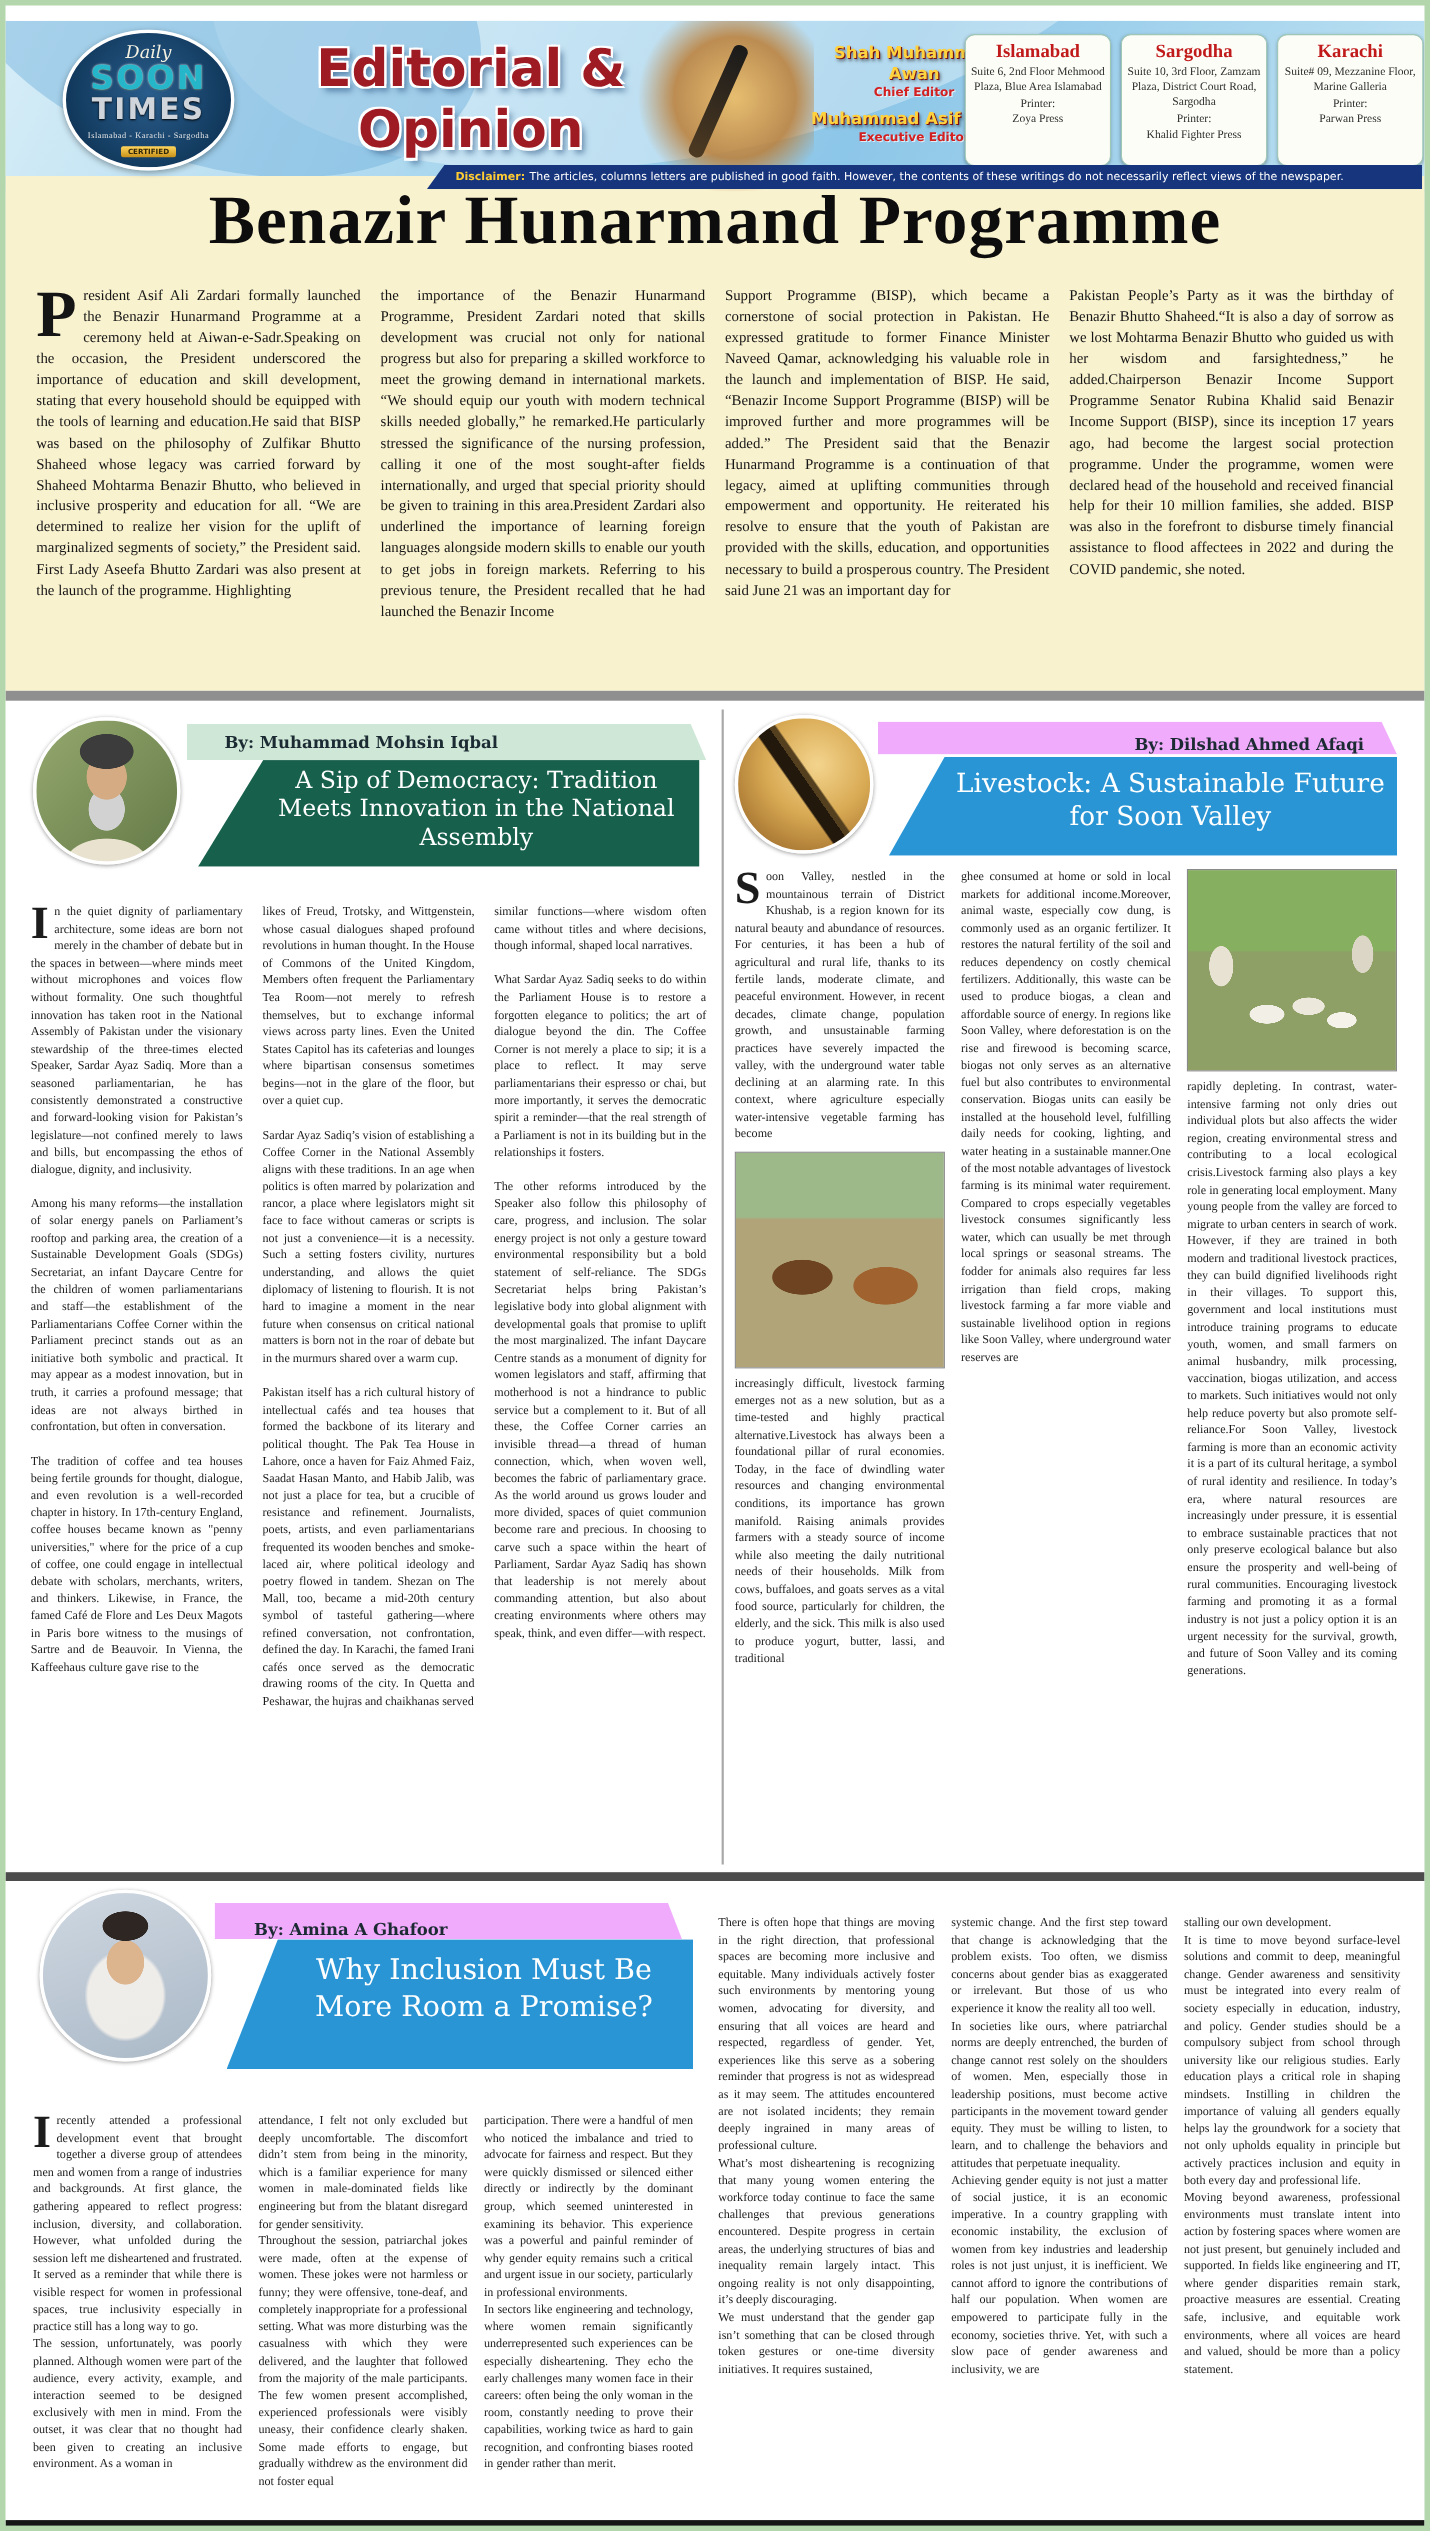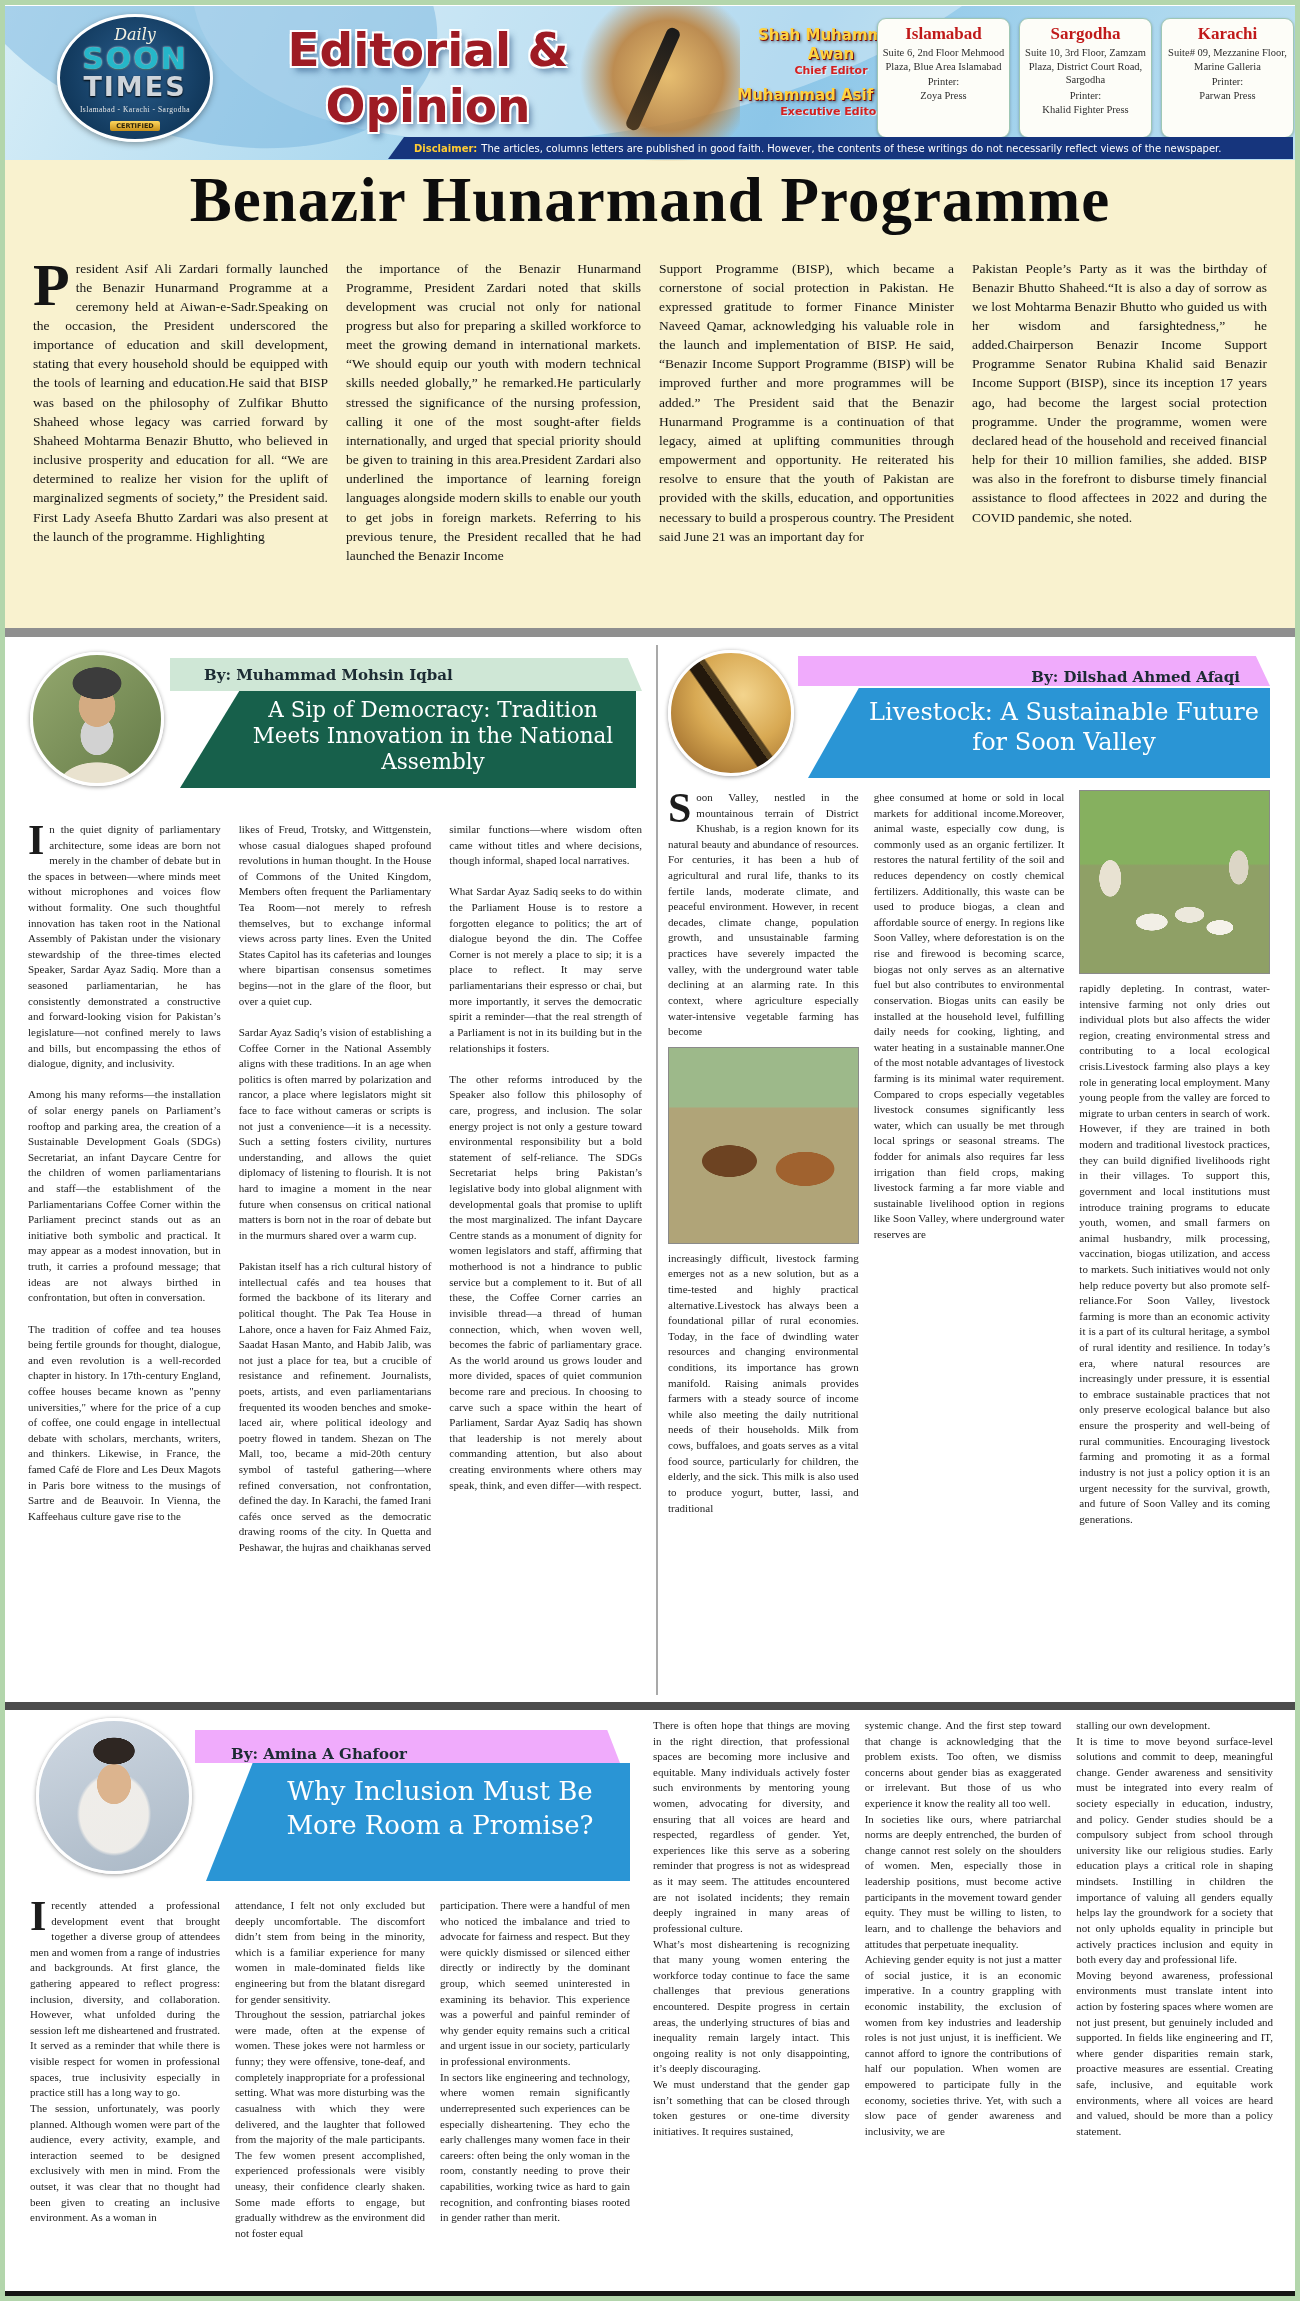--- a/index.html
+++ b/index.html
@@ -1,21 +1,21 @@
 <!DOCTYPE html>
 <html><head>
 <meta charset="utf-8">
 <style>
   html,body{margin:0;padding:0;}
   body{width:1300px;height:2301px;position:relative;background:#ffffff;
        font-family:"Liberation Serif",serif;overflow:hidden;}
   .frame{position:absolute;inset:0;border:5px solid #b3d6ac;pointer-events:none;z-index:50;}
 
   
-  .header{position:absolute;top:6px;left:5px;width:1290px;height:155px;
+  .header{position:absolute;top:19px;left:5px;width:1290px;height:155px;
           background:linear-gradient(115deg,#d6edf7 0%,#a8d6ee 35%,#8cc6e8 60%,#bfe2f2 100%);overflow:hidden;}
   .header .swoosh{position:absolute;width:900px;height:420px;border-radius:50%;
           background:rgba(255,255,255,.35);top:-300px;left:180px;transform:rotate(-12deg);}
   .header .swoosh2{position:absolute;width:500px;height:300px;border-radius:50%;
           background:rgba(110,175,220,.45);top:-170px;left:-60px;transform:rotate(18deg);}
   .logo{position:absolute;left:52px;top:8px;width:150px;height:122px;border-radius:50%;
         background:radial-gradient(circle at 50% 45%,#2a5d8c 0%,#123a5e 70%,#0c2a46 100%);
         border:3px solid #ffffff;text-align:center;color:#fff;z-index:3;
         box-shadow:0 2px 6px rgba(0,0,0,.35);}
   .logo .daily{font-family:"DejaVu Serif",serif;font-style:italic;font-size:16px;margin-top:8px;color:#f5f2e2;}
@@ -125,21 +125,21 @@
       radial-gradient(ellipse 34px 22px at 50% 20%,#2e2622 60%,transparent 62%),
       radial-gradient(ellipse 28px 33px at 50% 42%,#dcb48e 60%,transparent 62%),
       radial-gradient(ellipse 62px 70px at 50% 62%,rgba(243,240,235,.92) 55%,transparent 60%),
       linear-gradient(160deg,#cfd8e2,#aab8c6);}
   .ob-hd .band-blue{position:absolute;left:165px;top:14px;right:10px;height:33px;padding-left:36px;}
   .ob-hd .box-blue{position:absolute;left:176px;top:47px;right:0;height:118px;
       clip-path:polygon(11% 0,100% 0,100% 100%,0 100%);padding:12px 10px 0 54px;box-sizing:border-box;}
   .ob-hd .oped-title{font-size:26px;line-height:1.3;}
   .ob-cols123{position:absolute;left:25px;top:188px;width:600px;display:flex;gap:15px;}
   .ob-cols456{position:absolute;left:648px;top:8px;width:620px;display:flex;gap:15px;}
-  .oped-bottom .col{flex:1;}
+  .oped-bottom .col{flex:1;margin-top:23px;}
 </style>
 </head>
 <body>
 
 <div class="header">
   <div class="swoosh"></div>
   <div class="swoosh2"></div>
 
   <div class="logo">
     <div class="daily">Daily</div>

